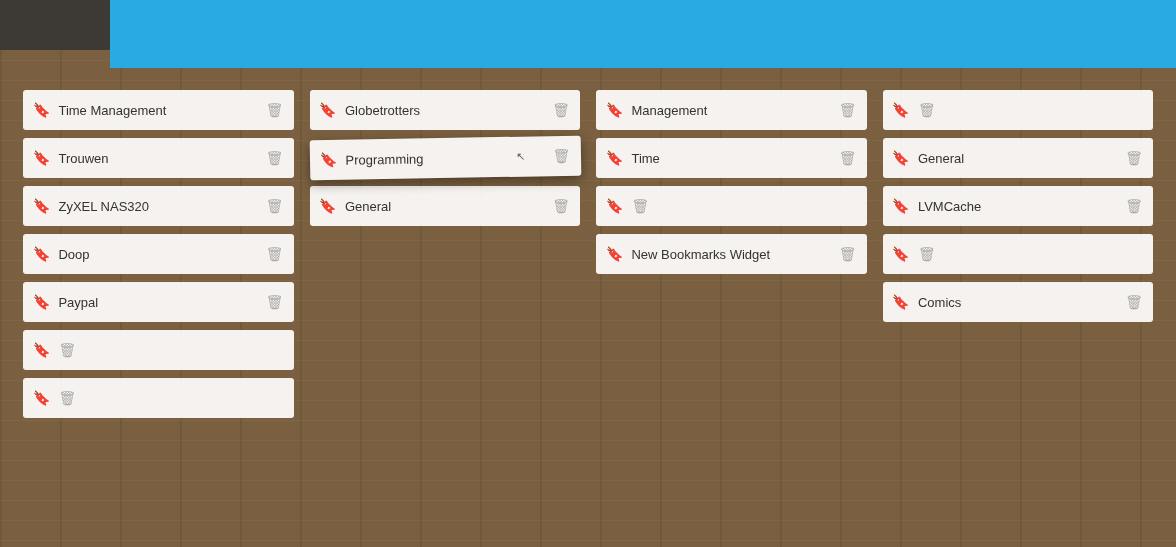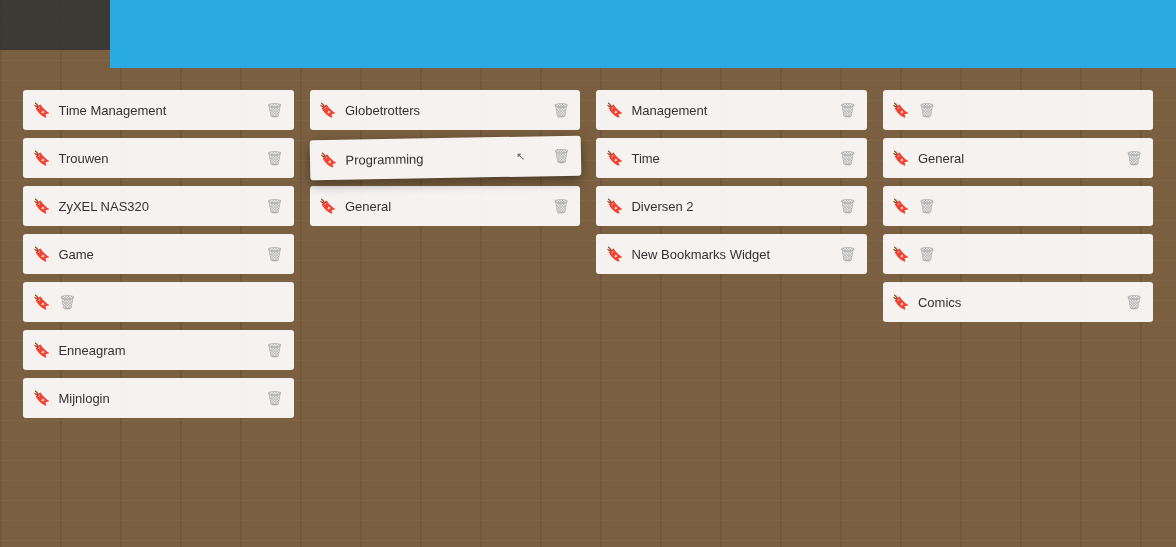--- a/index.html
+++ b/index.html
@@ -210,35 +210,34 @@
         <span class="widget-label">Trouwen</span>
         <span class="delete-icon">🗑</span>
       </div>
       <div class="widget-item">
         <span class="bookmark-icon">🔖</span>
         <span class="widget-label">ZyXEL NAS320</span>
         <span class="delete-icon">🗑</span>
       </div>
       <div class="widget-item">
         <span class="bookmark-icon">🔖</span>
-        <span class="widget-label">Game</span>
-        <span class="delete-icon">🗑</span>
-      </div>
-      <div class="widget-item">
-        <span class="bookmark-icon">🔖</span>
-        <span class="delete-icon">🗑</span>
-      </div>
-      <div class="widget-item">
-        <span class="bookmark-icon">🔖</span>
-        <span class="widget-label">Enneagram</span>
-        <span class="delete-icon">🗑</span>
-      </div>
-      <div class="widget-item">
-        <span class="bookmark-icon">🔖</span>
-        <span class="widget-label">Mijnlogin</span>
+        <span class="widget-label">Doop</span>
+        <span class="delete-icon">🗑</span>
+      </div>
+      <div class="widget-item">
+        <span class="bookmark-icon">🔖</span>
+        <span class="widget-label">Paypal</span>
+        <span class="delete-icon">🗑</span>
+      </div>
+      <div class="widget-item">
+        <span class="bookmark-icon">🔖</span>
+        <span class="delete-icon">🗑</span>
+      </div>
+      <div class="widget-item">
+        <span class="bookmark-icon">🔖</span>
         <span class="delete-icon">🗑</span>
       </div>
     </div>
     <div class="widget-column">
       <div class="widget-item">
         <span class="bookmark-icon">🔖</span>
         <span class="widget-label">Globetrotters</span>
         <span class="delete-icon">🗑</span>
       </div>
       <div class="widget-item dragging">
@@ -259,41 +258,41 @@
         <span class="widget-label">Management</span>
         <span class="delete-icon">🗑</span>
       </div>
       <div class="widget-item">
         <span class="bookmark-icon">🔖</span>
         <span class="widget-label">Time</span>
         <span class="delete-icon">🗑</span>
       </div>
       <div class="widget-item">
         <span class="bookmark-icon">🔖</span>
-        <span class="widget-label">Diversen 2</span>
         <span class="delete-icon">🗑</span>
       </div>
       <div class="widget-item">
         <span class="bookmark-icon">🔖</span>
         <span class="widget-label">New Bookmarks Widget</span>
         <span class="delete-icon">🗑</span>
       </div>
     </div>
     <div class="widget-column">
       <div class="widget-item">
         <span class="bookmark-icon">🔖</span>
         <span class="delete-icon">🗑</span>
       </div>
       <div class="widget-item">
         <span class="bookmark-icon">🔖</span>
         <span class="widget-label">General</span>
         <span class="delete-icon">🗑</span>
       </div>
       <div class="widget-item">
         <span class="bookmark-icon">🔖</span>
+        <span class="widget-label">LVMCache</span>
         <span class="delete-icon">🗑</span>
       </div>
       <div class="widget-item">
         <span class="bookmark-icon">🔖</span>
         <span class="delete-icon">🗑</span>
       </div>
       <div class="widget-item">
         <span class="bookmark-icon">🔖</span>
         <span class="widget-label">Comics</span>
         <span class="delete-icon">🗑</span>

